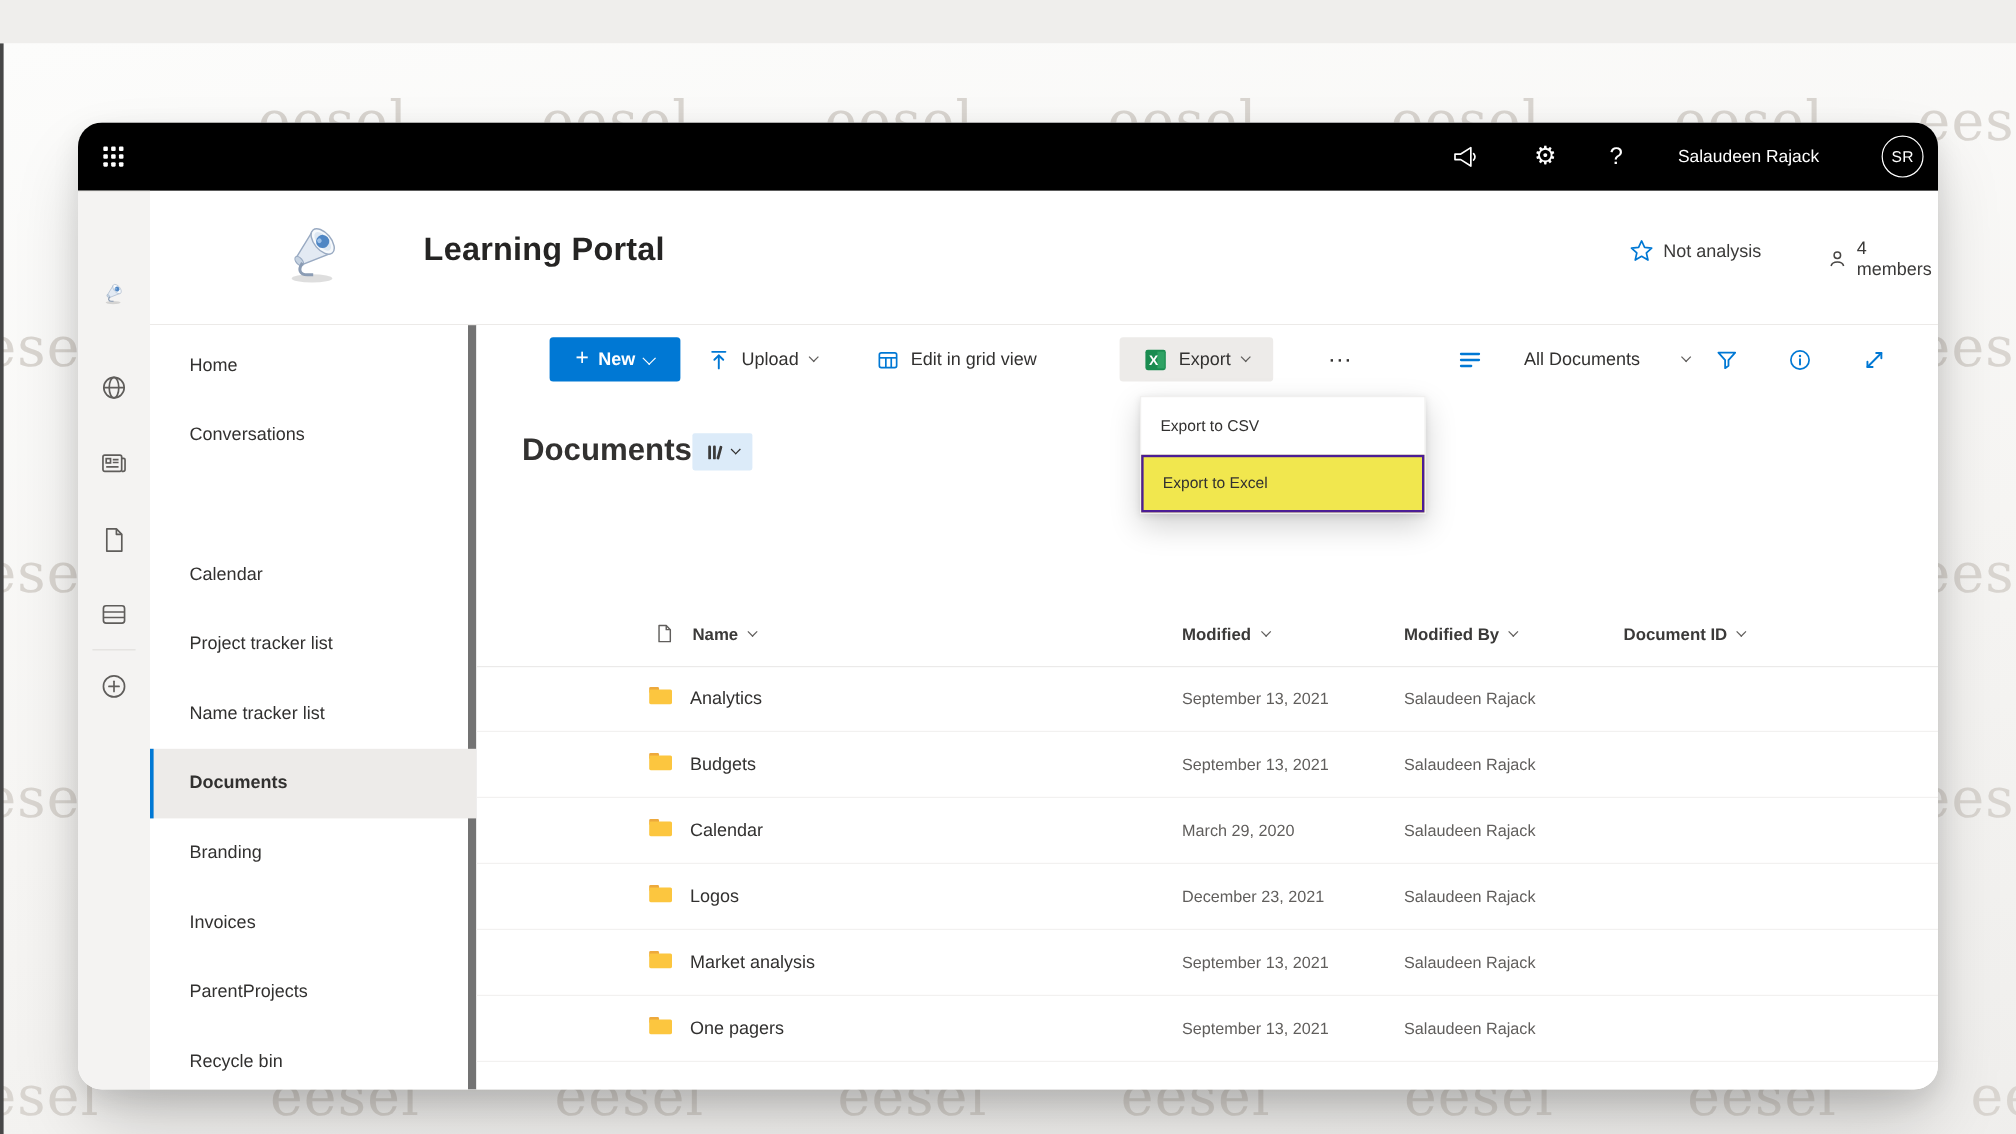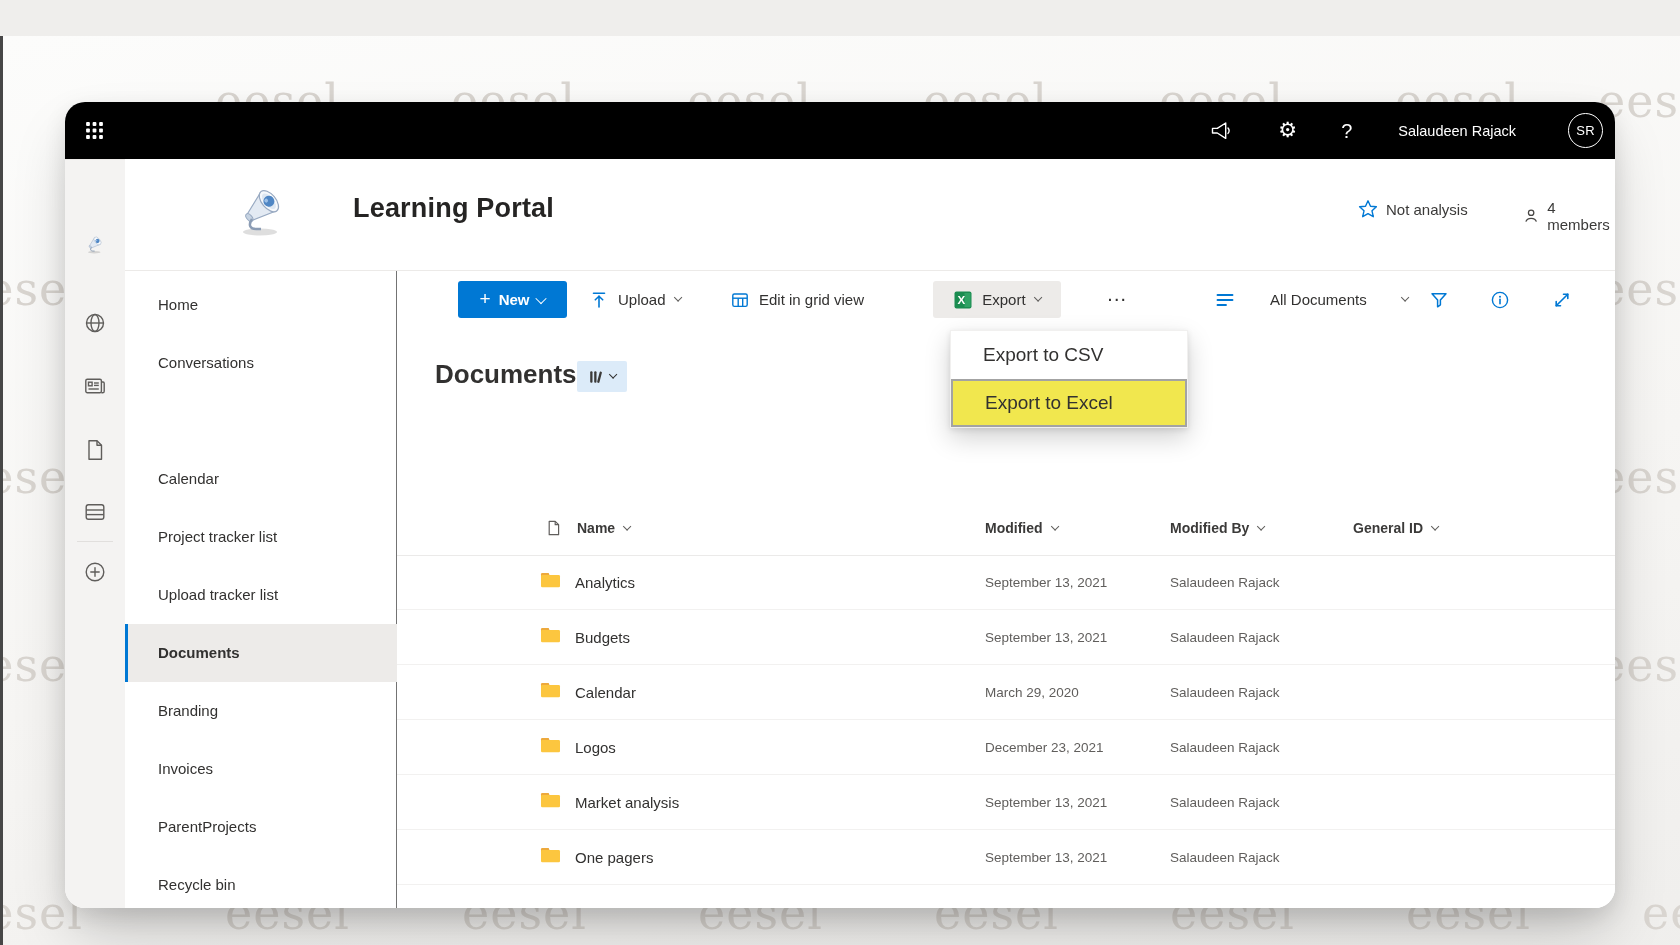--- a/index.html
+++ b/index.html
@@ -26,21 +26,21 @@
   .rail-item{position:absolute;left:0;width:60px;display:flex;justify-content:center;background:none;border:none;cursor:pointer;padding:0;}
   .rail-div{position:absolute;left:12px;width:36px;height:1px;background:#e1dfdd;}
   
   .siteheader{position:absolute;left:60px;top:57px;right:0;height:112px;background:#fff;border-bottom:1px solid #eceae8;box-sizing:border-box;}
   .site-logo{position:absolute;left:105px;top:18px;width:64px;height:60px;cursor:pointer;}
   .site-title{position:absolute;left:228px;top:34px;font-size:27px;font-weight:700;color:#252423;letter-spacing:.2px;}
   .hdr-right{position:absolute;top:40px;display:flex;align-items:center;gap:8px;cursor:pointer;font-size:15px;color:#3b3a39;}
   .follow{left:1233px;}
   .members{left:1398px;}
   
-  .nav{position:absolute;left:60px;top:169px;bottom:0;width:272px;background:#fff;border-right:1px solid #737373;box-sizing:border-box;}
+  .nav{position:absolute;left:60px;top:169px;bottom:0;width:272px;background:#fff;border-right:7px solid #737373;box-sizing:border-box;}
   .nav-item{position:absolute;left:0;width:272px;height:58px;line-height:58px;padding-left:33px;box-sizing:border-box;
             font-size:15px;color:#323130;cursor:pointer;white-space:nowrap;}
   .nav-item.sel{background:#edebe9;font-weight:700;}
   .nav-item.sel::before{content:"";position:absolute;left:0;top:0;width:3px;height:100%;background:#0078d4;}
   
   .main{position:absolute;left:332px;top:169px;right:0;bottom:0;background:#fff;}
   .grp{position:absolute;top:10px;height:37px;display:flex;align-items:center;gap:9px;background:none;border:none;
        font-size:15px;color:#323130;cursor:pointer;padding:0 6px;font-family:"Liberation Sans",sans-serif;}
   .chev{display:inline-block;width:7px;height:7px;border-right:1.7px solid currentColor;border-bottom:1.7px solid currentColor;
         transform:rotate(45deg) translate(-1px,-1px);}
@@ -50,22 +50,22 @@
   .grp-upload{left:186px;}
   .grp-grid{left:327px;}
   .btn-export{left:536px;width:128px;background:#edebe9;border-radius:3px;justify-content:center;}
   .btn-more{left:700px;width:42px;justify-content:center;color:#323130;font-size:14px;letter-spacing:2px;font-weight:700;}
   .grp-view{left:812px;gap:35px;}
   .icon-btn{position:absolute;top:10px;height:37px;width:34px;display:flex;align-items:center;justify-content:center;background:none;border:none;cursor:pointer;padding:0;}
   .muted-chev{color:#605e5c;}
   
   .menu{position:absolute;left:553px;top:59px;width:238px;background:#fff;border:1px solid #f1f0ef;
         box-shadow:0 10px 24px rgba(0,0,0,.18),0 2px 6px rgba(0,0,0,.10);z-index:10;box-sizing:border-box;}
-  .menu-item{height:48px;line-height:48px;padding-left:32px;font-size:19px;color:#323130;cursor:pointer;box-sizing:border-box;}
-  .menu-item.hl{background:#f1e74e;border:2px solid #a3a3a3;line-height:44px;font-weight:400;}
+  .menu-item{height:48px;line-height:48px;padding-left:16px;font-size:13px;color:#323130;cursor:pointer;box-sizing:border-box;}
+  .menu-item.hl{background:#f1e74e;border:2px solid #4c1d95;line-height:44px;font-weight:400;}
   
   .page-heading{position:absolute;left:38px;top:88px;font-size:26px;font-weight:700;color:#323130;}
   .view-chip{position:absolute;left:180px;top:90px;width:50px;height:31px;background:#dcebf9;border:none;border-radius:2px;
              display:flex;align-items:center;justify-content:center;gap:5px;cursor:pointer;color:#323130;}
   
   .thead{position:absolute;left:0;right:0;top:230px;height:54px;border-bottom:1px solid #ebeae9;font-size:14px;color:#3b3a39;font-weight:600;}
   .th{position:absolute;top:50%;transform:translateY(-50%);display:flex;align-items:center;gap:9px;cursor:pointer;white-space:nowrap;}
   .rows{position:absolute;left:0;right:0;top:284px;}
   .row{position:relative;height:54px;border-bottom:1px solid #f2f1f0;cursor:pointer;}
   .cell{position:absolute;top:50%;transform:translateY(-50%);white-space:nowrap;}
@@ -224,21 +224,21 @@
         </svg>
         <span>4 members</span>
       </div>
     </div>
 
     <nav class="nav">
       <div class="nav-item" style="top:5px">Home</div>
       <div class="nav-item" style="top:63px">Conversations</div>
       <div class="nav-item" style="top:179px">Calendar</div>
       <div class="nav-item" style="top:237px">Project tracker list</div>
-      <div class="nav-item" style="top:295px">Upload tracker list</div>
+      <div class="nav-item" style="top:295px">Name tracker list</div>
       <div class="nav-item sel" style="top:353px">Documents</div>
       <div class="nav-item" style="top:411px">Branding</div>
       <div class="nav-item" style="top:469px">Invoices</div>
       <div class="nav-item" style="top:527px">ParentProjects</div>
       <div class="nav-item" style="top:585px">Recycle bin</div>
     </nav>
 
     <div class="main">
 
       <button class="grp btn-new">
@@ -339,21 +339,21 @@
         </span>
         <span class="th th-mod">
           <span>Modified</span>
           <span class="chev sm muted-chev"></span>
         </span>
         <span class="th th-by">
           <span>Modified By</span>
           <span class="chev sm muted-chev"></span>
         </span>
         <span class="th th-id">
-          <span>General ID</span>
+          <span>Document ID</span>
           <span class="chev sm muted-chev"></span>
         </span>
       </div>
 
       <div class="rows">
 
         <div class="row">
           <span class="cell c-folder">
             <svg width="21" height="17" viewBox="0 0 21 17">
                 <rect x="1" y="1.6" width="8.2" height="5" rx="1.1" fill="#eda93c"></rect>

